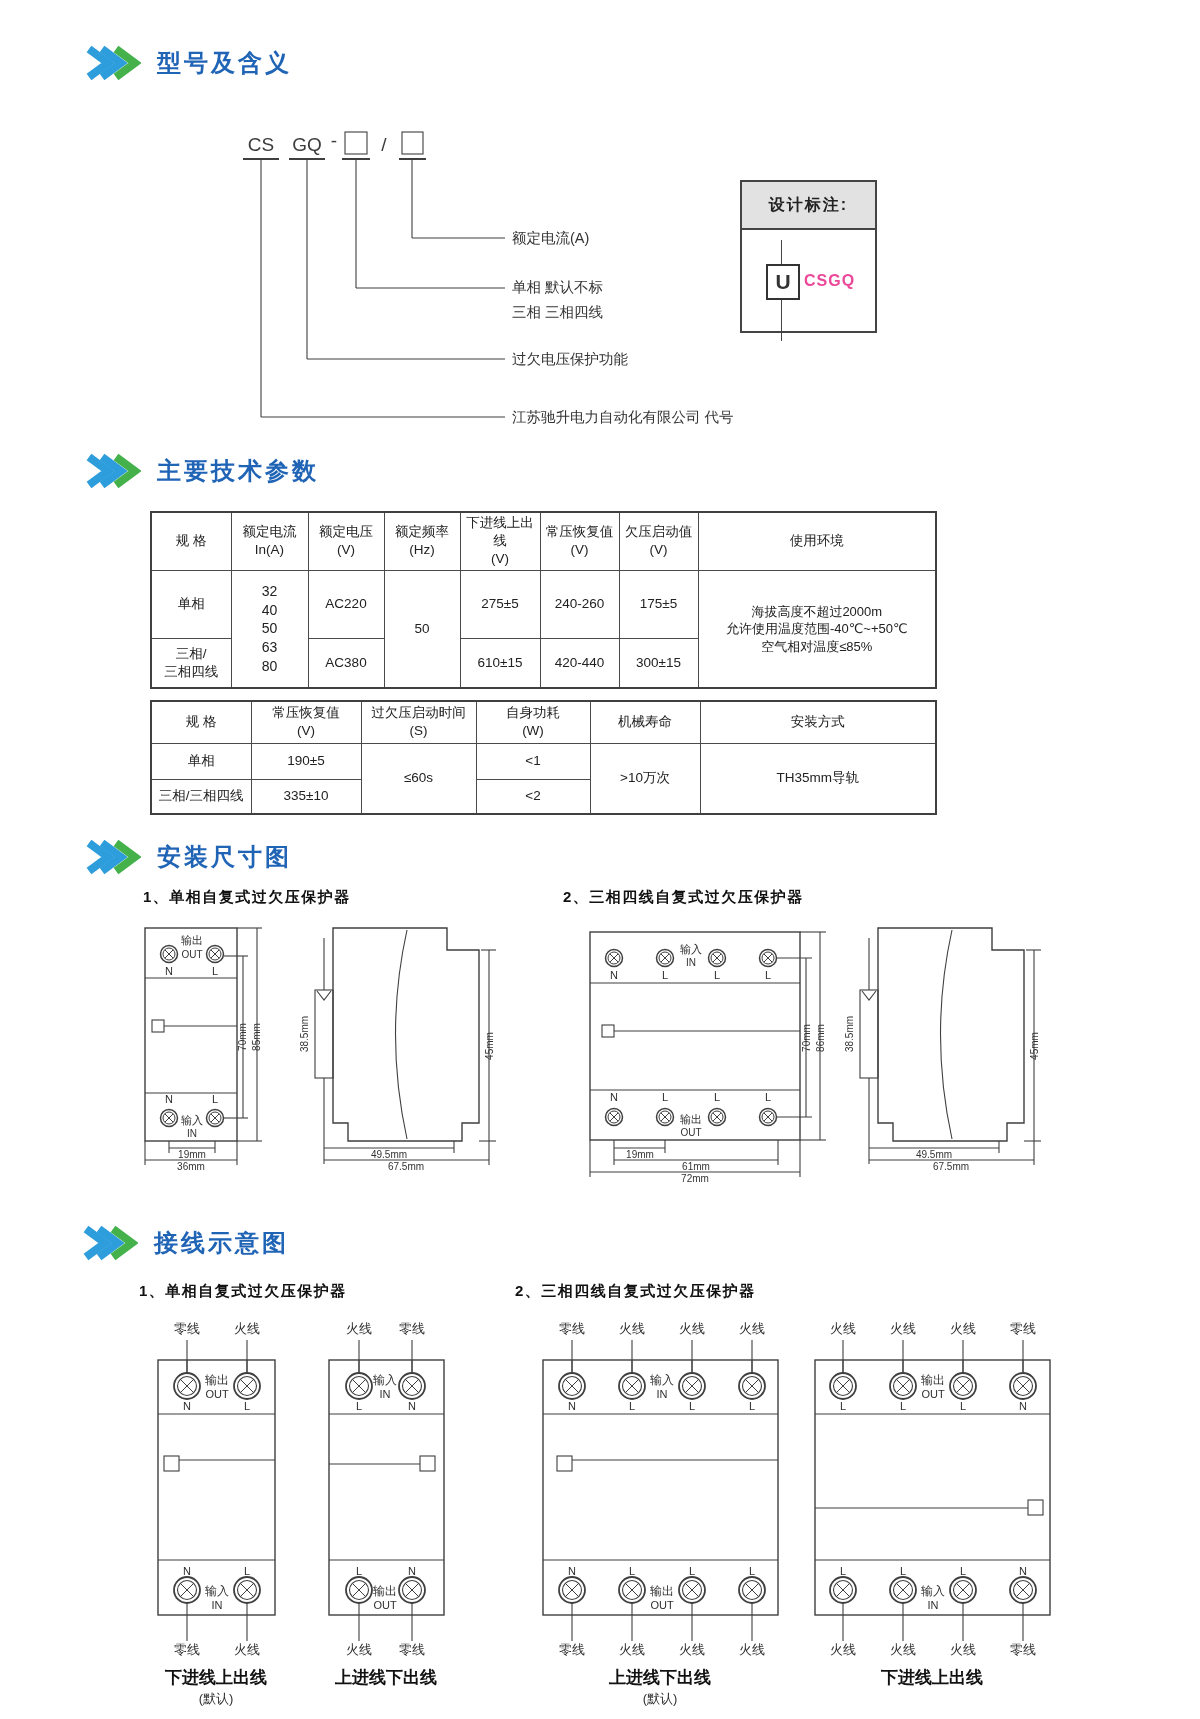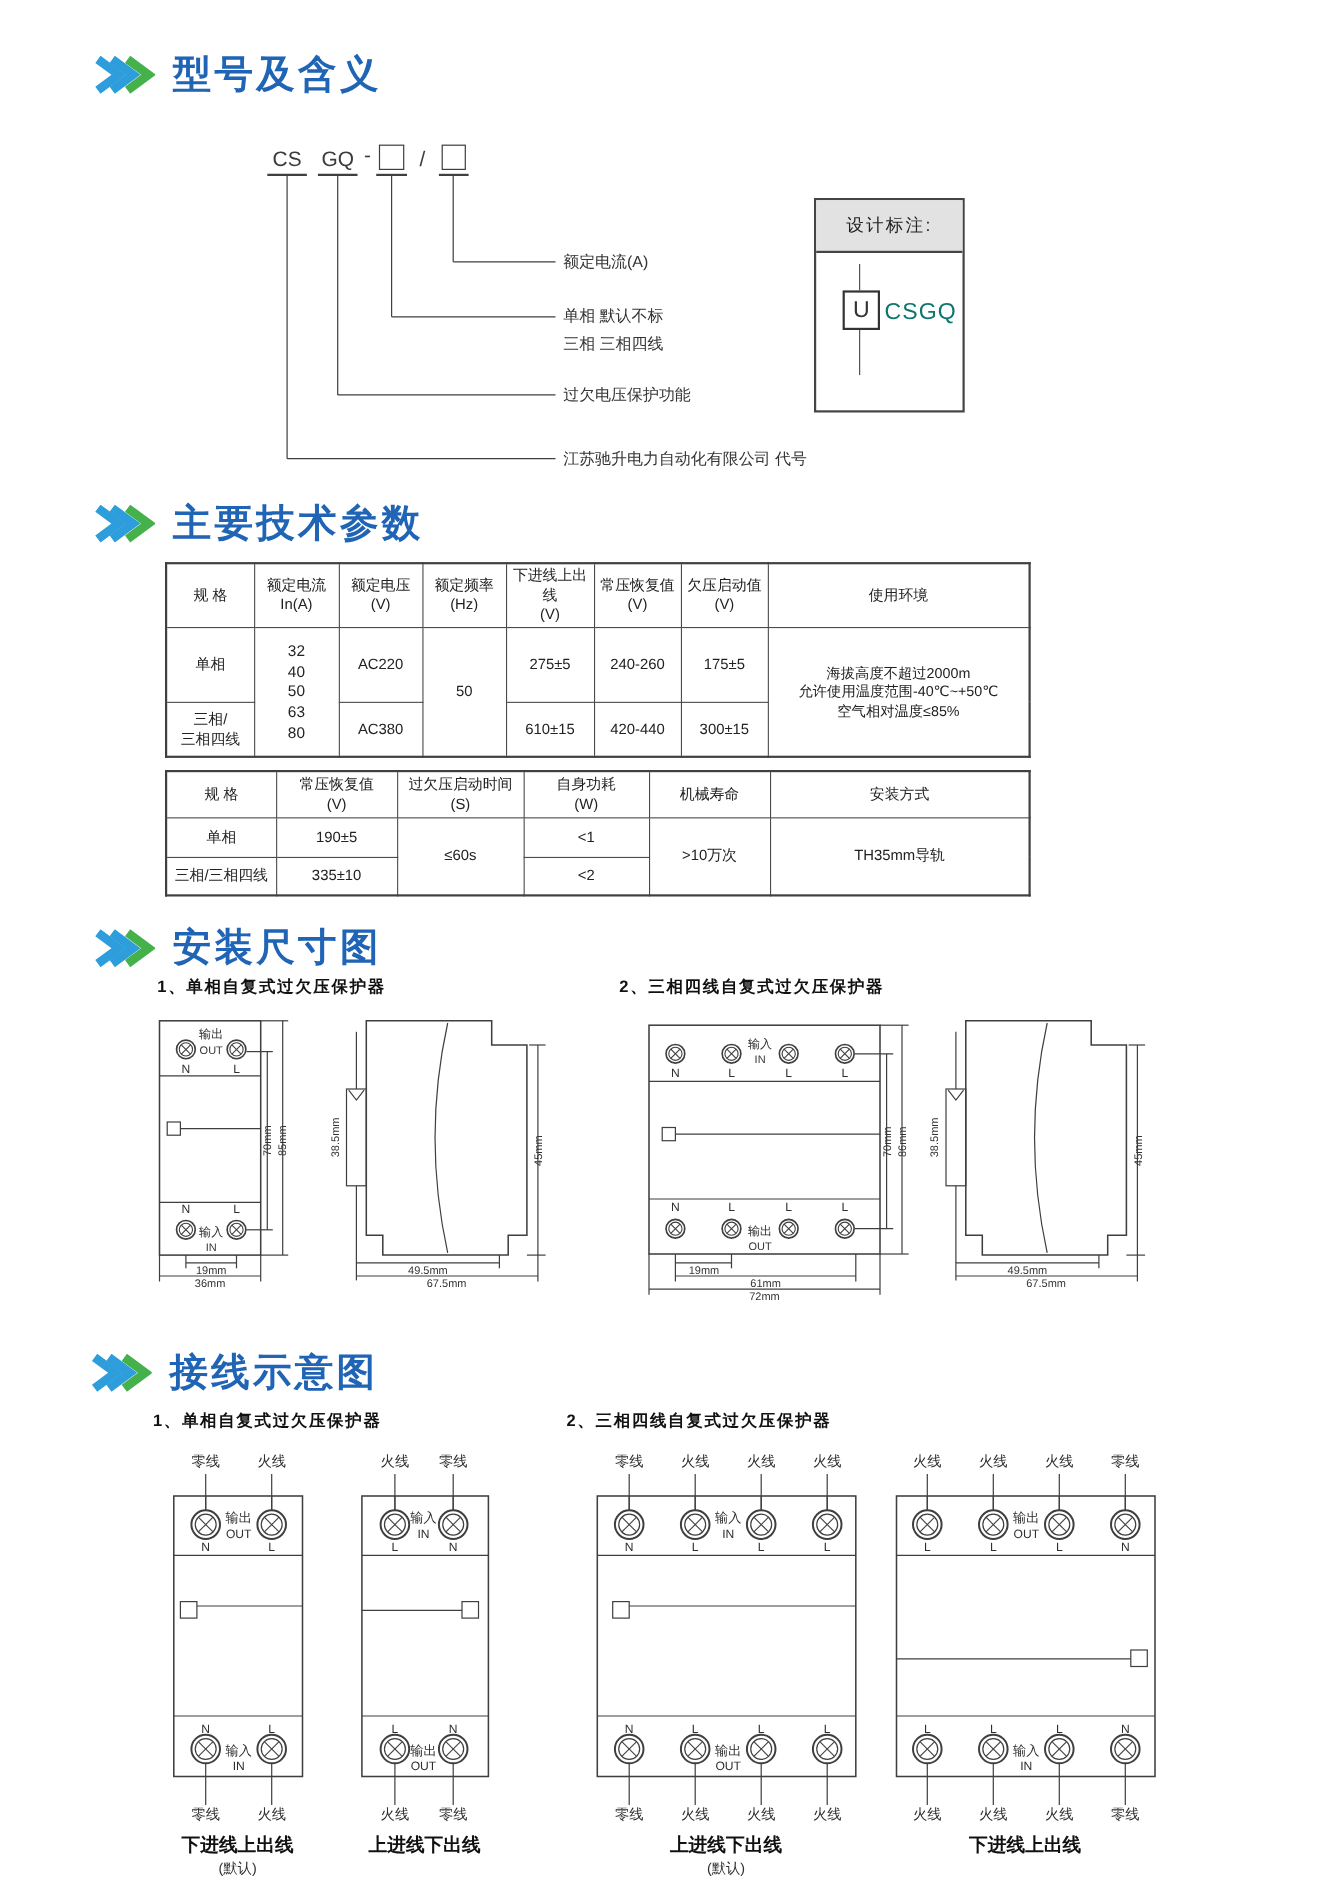--- a/index.html
+++ b/index.html
@@ -1,40 +1,40 @@
 <!DOCTYPE html>
 <html><head>
 <meta charset="utf-8">
 <style>
   html,body{margin:0;padding:0;background:#fff;}
   .page{position:relative;width:1200px;height:1719px;background:#fff;overflow:hidden;
         font-family:"Liberation Sans","DejaVu Sans",sans-serif;color:#222;}
   .sec-head{position:absolute;display:flex;align-items:center;gap:16px;}
-  .sec-title{font-size:35px;font-weight:bold;color:#2064b6;letter-spacing:3px;text-align:center;}
+  .sec-title{font-size:24px;font-weight:bold;color:#2064b6;letter-spacing:3px;text-align:center;}
   .chev{display:block;}
   .cb{stroke:#2d9ddb;stroke-width:8;fill:none;}
   .cg{stroke:#44b14b;stroke-width:8;fill:none;}
   .sub-head{position:absolute;font-size:15px;font-weight:bold;color:#111;letter-spacing:1.5px;}
   .tbl{position:absolute;border-collapse:collapse;table-layout:fixed;width:785px;
        font-size:13.5px;color:#222;border:2px solid #404040;}
   .tbl td{border:1px solid #4a4a4a;text-align:center;vertical-align:middle;
           white-space:pre-line;padding:1px 2px;line-height:1.35;}
   .num5{line-height:1.62;font-size:14px;}
   .env{line-height:2.3;font-size:13px;}
-  .design-box{position:absolute;left:740px;top:180px;width:137px;height:195px;
-              border:2px solid #444;background:#fff;box-sizing:border-box;}
+  .design-box{position:absolute;left:740px;top:180px;width:137px;height:153px;
+              border:2px solid #444;background:#fff;box-sizing:border-box;font-weight:bold;}
   .design-head{height:46px;border-bottom:2px solid #444;background:#e2e2e2;
                display:flex;align-items:center;justify-content:center;
                font-size:16px;color:#222;letter-spacing:2px;}
   .design-body{position:relative;height:121px;}
   .u-line{position:absolute;left:39px;top:10px;bottom:10px;width:0;border-left:1.5px solid #444;}
   .u-box{position:absolute;left:24px;top:34px;width:30px;height:32px;border:2px solid #333;
          background:#fff;display:flex;align-items:center;justify-content:center;
          font-size:21px;color:#333;}
-  .u-code{position:absolute;left:62px;top:42px;font-size:21px;color:#0f766e;letter-spacing:1px;}
+  .u-code{position:absolute;left:62px;top:42px;font-size:16px;color:#ec4899;letter-spacing:1px;}
   svg text{font-family:"Liberation Sans","DejaVu Sans",sans-serif;fill:#2f2f2f;}
   .t10{font-size:10px;fill:#333;}
   .t11{font-size:11px;}
   .t12{font-size:12px;}
   .t13{font-size:13px;}
   .t14{font-size:14.5px;fill:#333;}
   .t17{font-size:17px;fill:#111;}
   .t19{font-size:19px;fill:#3c3c3c;}
   .mid{text-anchor:middle;}
   .b{font-weight:bold;}

